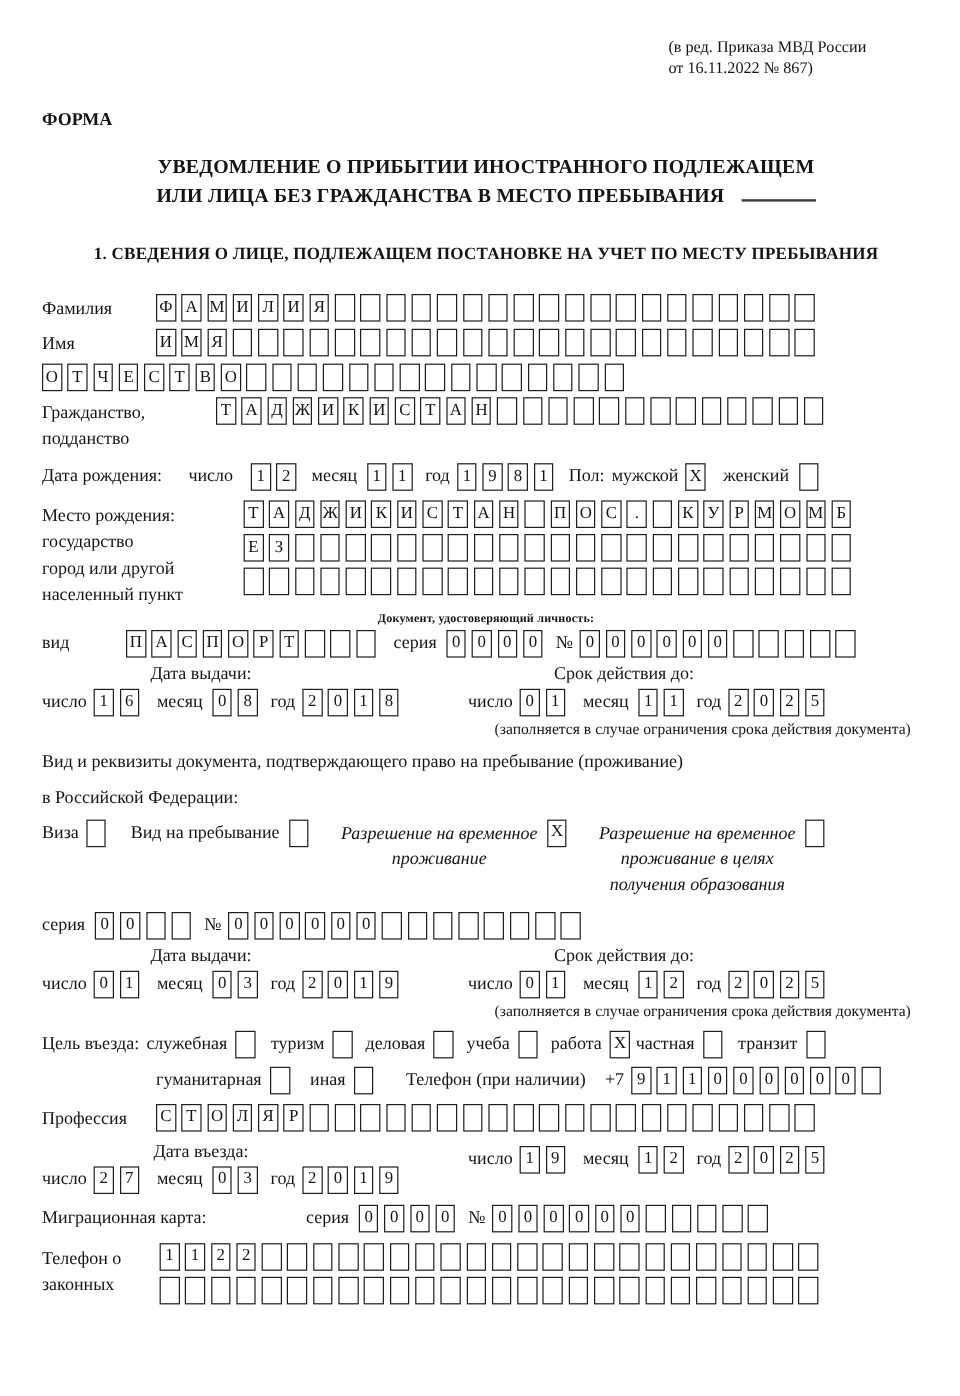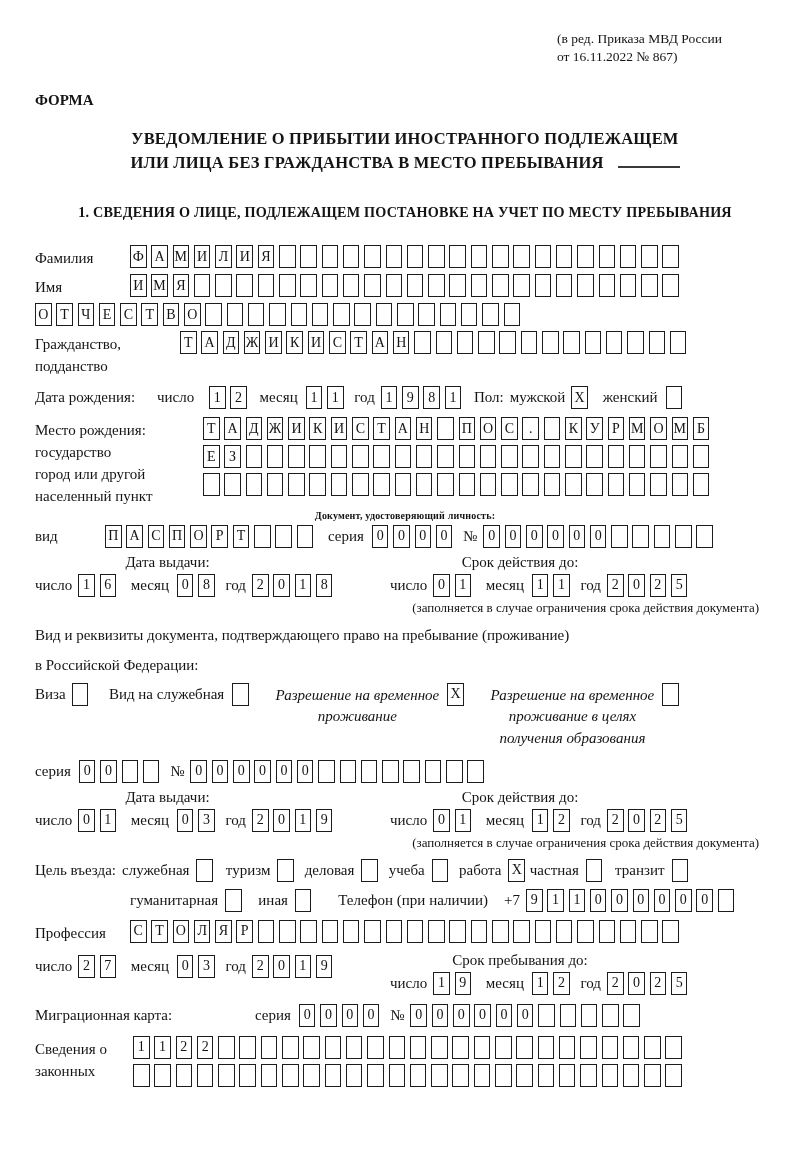--- a/index.html
+++ b/index.html
@@ -419,21 +419,21 @@
   <div class="plain">в Российской Федерации:</div>
 
   <div class="ckrow">
     <div class="ckgrp">
       <div class="cklbl mr6">Виза</div>
       <div class="boxes">
           <span class="cbox"></span>
         </div>
     </div>
     <div class="ckgrp ml16">
-      <div class="cklbl mr8">Вид на служебная</div>
+      <div class="cklbl mr8">Вид на пребывание</div>
       <div class="boxes">
           <span class="cbox"></span>
         </div>
     </div>
     <div class="ckgrp ml22">
       <div class="cklbl center mr8">
         <span>Разрешение на временное</span><br>
         <span>проживание</span>
       </div>
       <div class="boxes">
@@ -629,20 +629,21 @@
         <span class="cbox"></span>
         <span class="cbox"></span>
         <span class="cbox"></span>
         <span class="cbox"></span>
         <span class="cbox"></span>
       </div>
   </div>
 
   <div class="dates" style="margin-top:8px">
     <div class="dates-left">
+      <div class="dates-head">Дата въезда:</div>
       <div class="dateline">
         <div class="inl mr6">число</div>
         <div class="boxes">
             <span class="cbox">2</span>
             <span class="cbox">7</span>
           </div>
         <div class="inl ml10 mr8">месяц</div>
         <div class="boxes">
             <span class="cbox">0</span>
             <span class="cbox">3</span>
@@ -650,21 +651,20 @@
         <div class="inl ml6 mr6">год</div>
         <div class="boxes">
             <span class="cbox">2</span>
             <span class="cbox">0</span>
             <span class="cbox">1</span>
             <span class="cbox">9</span>
           </div>
       </div>
     </div>
     <div class="dates-right">
-      <div class="dates-head">Срок пребывания до:</div>
       <div class="dateline">
         <div class="inl mr6">число</div>
         <div class="boxes">
             <span class="cbox">1</span>
             <span class="cbox">9</span>
           </div>
         <div class="inl ml10 mr8">месяц</div>
         <div class="boxes">
             <span class="cbox">1</span>
             <span class="cbox">2</span>
@@ -700,21 +700,21 @@
         <span class="cbox"></span>
         <span class="cbox"></span>
         <span class="cbox"></span>
         <span class="cbox"></span>
         <span class="cbox"></span>
       </div>
   </div>
 
   <div class="frow" style="margin-top:9px">
     <div class="lblcol" style="width:98px">
-      <span>Сведения о</span><br>
+      <span>Телефон о</span><br>
       <span>законных</span><br>
       <br>
       <br>
       <br>
       
     </div>
     <div class="boxcol">
       <div class="boxes">
           <span class="cbox">1</span>
           <span class="cbox">1</span>

